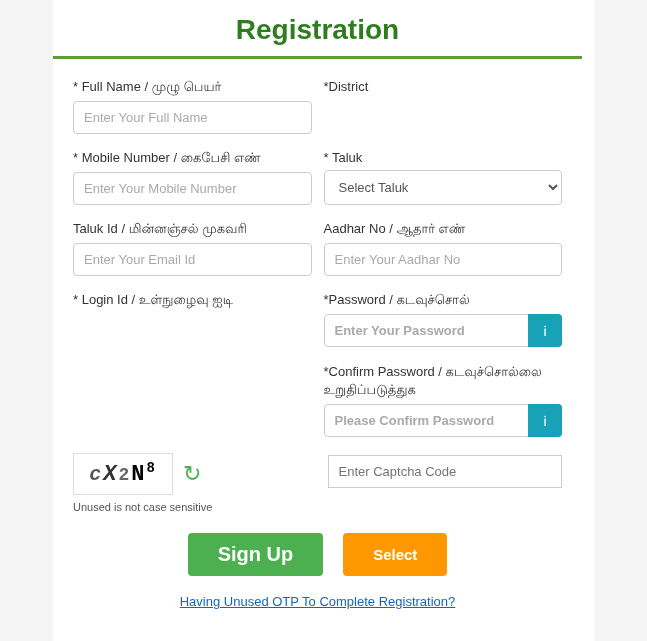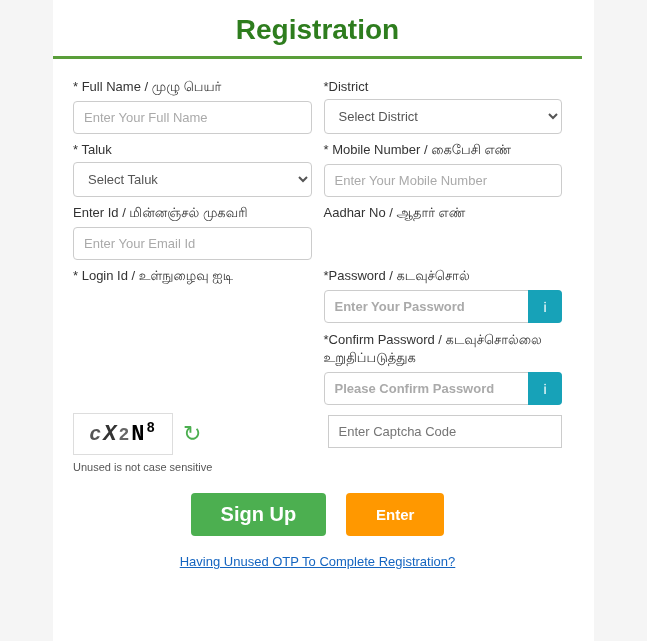--- a/index.html
+++ b/index.html
@@ -30,21 +30,21 @@
       font-size: 28px;
       font-weight: bold;
       font-family: Arial, sans-serif;
     }
     .form-area {
       padding: 0 20px;
     }
     .form-row {
       display: flex;
       gap: 12px;
-      margin-bottom: 8px;
+      margin-bottom: 16px;
     }
     .form-group {
       flex: 1;
       display: flex;
       flex-direction: column;
     }
     .form-group label {
       font-size: 13px;
       color: #333;
       margin-bottom: 5px;
@@ -218,46 +218,44 @@
 
   <div class="form-area">
 
     <div class="form-row">
       <div class="form-group">
         <label>* Full Name / முழு பெயர்</label>
         <input type="text" placeholder="Enter Your Full Name" style="">
       </div>
       <div class="form-group">
         <label>*District</label>
-        <select>
-          <option>Select District</option>
-        </select>
-      </div>
-    </div>
-
-    <div class="form-row">
+      </div>
+    </div>
+
+    <div class="form-row">
+      <div class="form-group">
+        <label>* Mobile Number / கைபேசி எண்</label>
+        <input type="text" placeholder="Enter Your Mobile Number" style="">
+      </div>
       <div class="form-group">
         <label>* Taluk</label>
         <select>
           <option>Select Taluk</option>
         </select>
       </div>
-      <div class="form-group">
-        <label>* Mobile Number / கைபேசி எண்</label>
-        <input type="text" placeholder="Enter Your Mobile Number" style="">
-      </div>
-    </div>
-
-    <div class="form-row">
-      <div class="form-group">
-        <label>Enter Id / மின்னஞ்சல் முகவரி</label>
+    </div>
+
+    <div class="form-row">
+      <div class="form-group">
+        <label>Taluk Id / மின்னஞ்சல் முகவரி</label>
         <input type="text" placeholder="Enter Your Email Id" style="">
       </div>
       <div class="form-group">
         <label>Aadhar No / ஆதார் எண்</label>
+        <input type="text" placeholder="Enter Your Aadhar No" style="">
       </div>
     </div>
 
     <div class="form-row">
       <div class="form-group">
         <label>* Login Id / உள்நுழைவு ஐடி</label>
       </div>
       <div class="form-group">
         <label>*Password / கடவுச்சொல்</label>
         <div class="input-with-icon">
@@ -289,20 +287,20 @@
         </div>
         <div class="captcha-hint">Unused is not case sensitive</div>
       </div>
       <div class="captcha-right">
         <input type="text" placeholder="Enter Captcha Code" style="">
       </div>
     </div>
 
     <div class="btn-row">
       <button class="btn-signup">Sign Up</button>
-      <button class="btn-reset">Enter</button>
+      <button class="btn-reset">Select</button>
     </div>
 
     <div class="otp-link-row">
       <a class="otp-link" href="#">Having Unused OTP To Complete Registration?</a>
     </div>
   </div>
 </div>
 
 </body></html>

